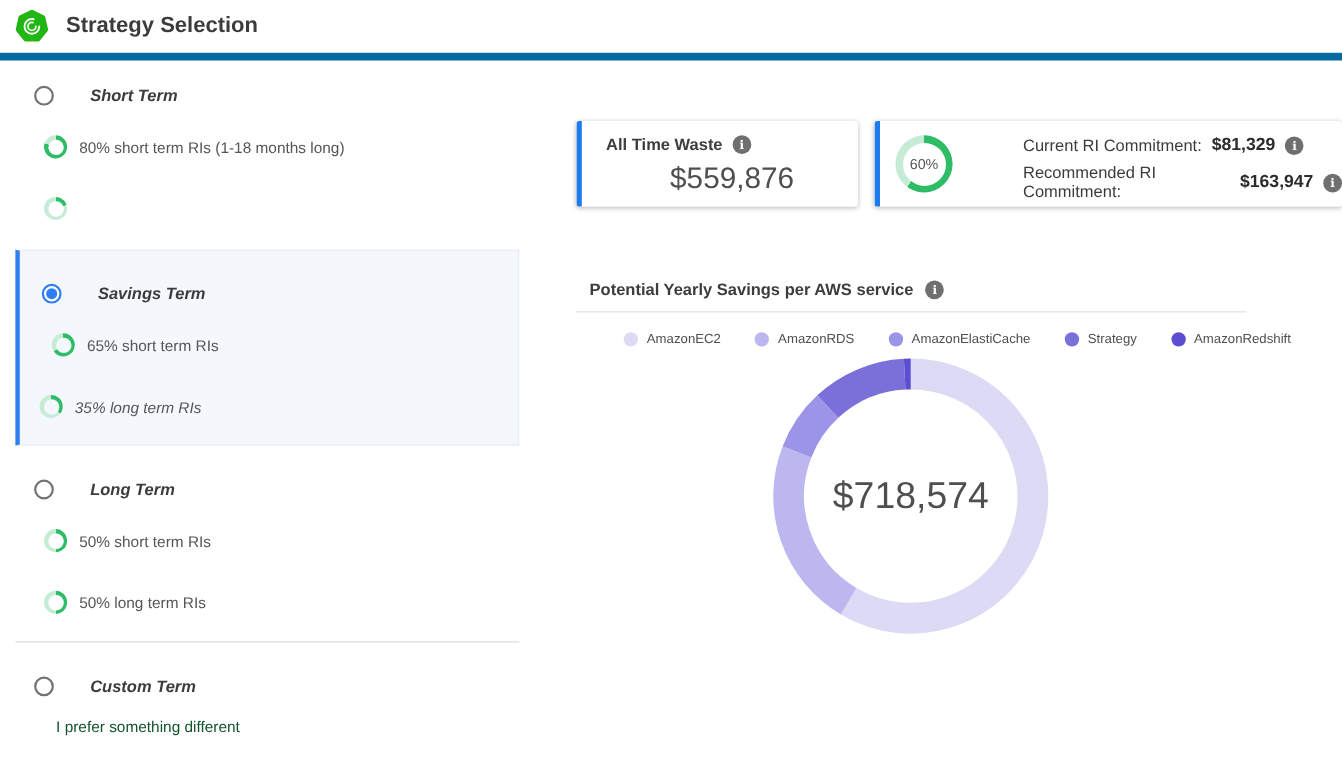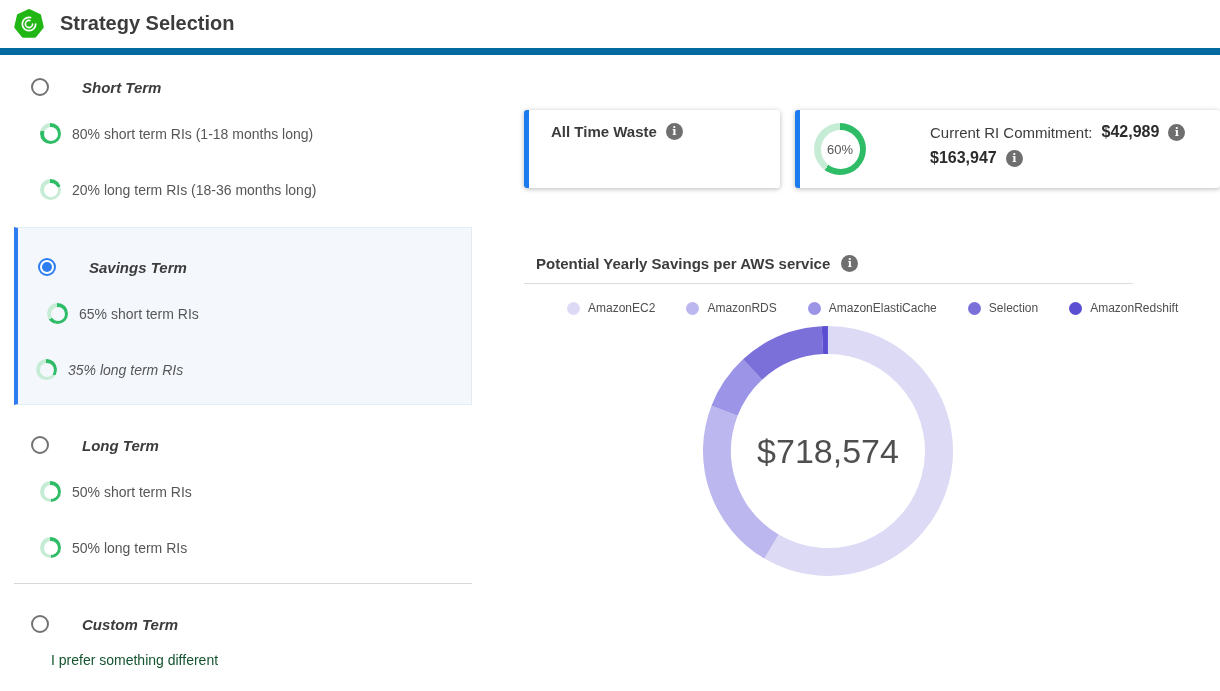--- a/index.html
+++ b/index.html
@@ -79,21 +79,20 @@
 <div class="opt-row" style="left:31px; top:78px;">
   <span class="radio"></span>
   <span class="opt-label">Short Term</span>
 </div>
 <div class="item-row" style="left:40px; top:123px;">
   <span class="ring" style="background: conic-gradient(rgb(47, 188, 102) 0deg, rgb(47, 188, 102) 80%, rgb(199, 236, 214) 80%, rgb(199, 236, 214) 100%);"></span>
   <span class="item-label">80% short term RIs (1-18 months long)</span>
 </div>
 <div class="item-row" style="left:40px; top:179px;">
   <span class="ring" style="background: conic-gradient(rgb(47, 188, 102) 0deg, rgb(47, 188, 102) 20%, rgb(199, 236, 214) 20%, rgb(199, 236, 214) 100%);"></span>
-  <span class="item-label">20% long term RIs (18-36 months long)</span>
 </div>
 
 <div class="panel">
   <div class="opt-row" style="left:20px; top:30px;">
     <span class="radio checked"></span>
     <span class="opt-label">Savings Term</span>
   </div>
   <div class="item-row" style="left:29px; top:75px;">
     <span class="ring" style="background: conic-gradient(rgb(47, 188, 102) 0deg, rgb(47, 188, 102) 65%, rgb(199, 236, 214) 65%, rgb(199, 236, 214) 100%);"></span>
     <span class="item-label">65% short term RIs</span>
@@ -123,33 +122,35 @@
   <span class="radio"></span>
   <span class="opt-label">Custom Term</span>
 </div>
 <div class="custom-desc">I prefer something different</div>
 
 <div class="card card-waste">
   <div class="card-label">
     <span>All Time Waste</span>
     <span class="info">i</span>
   </div>
+  <div class="card-value">$559,876</div>
 </div>
 
 <div class="card card-commit">
   <div class="ring-lg" style="background: conic-gradient(rgb(47, 188, 102) 0deg, rgb(47, 188, 102) 60%, rgb(199, 236, 214) 60%, rgb(199, 236, 214) 100%);">
     <span class="ring-lg-label">60%</span>
   </div>
   <div class="commit-lines">
     <div class="commit-row">
       <span>Current RI Commitment:</span>
-      <span class="commit-value">$42,989</span>
+      <span class="commit-value">$81,329</span>
       <span class="info">i</span>
     </div>
     <div class="commit-row">
+      <span>Recommended RI Commitment:</span>
       <span class="commit-value">$163,947</span>
       <span class="info">i</span>
     </div>
   </div>
 </div>
 
 <div class="chart-title-row">
   <span>Potential Yearly Savings per AWS service</span>
   <span class="info">i</span>
 </div>
@@ -163,21 +164,21 @@
   <div class="legend-item">
     <span class="legend-dot" style="background: rgb(188, 183, 238);"></span>
     <span>AmazonRDS</span>
   </div>
   <div class="legend-item">
     <span class="legend-dot" style="background: rgb(156, 148, 230);"></span>
     <span>AmazonElastiCache</span>
   </div>
   <div class="legend-item">
     <span class="legend-dot" style="background: rgb(123, 112, 218);"></span>
-    <span>Selection</span>
+    <span>Strategy</span>
   </div>
   <div class="legend-item">
     <span class="legend-dot" style="background: rgb(91, 78, 210);"></span>
     <span>AmazonRedshift</span>
   </div>
 </div>
 
 <div class="donut-wrap">
   <svg id="donut-svg" width="260" height="260" viewBox="0 0 260 260">
       <path d="M 130 19 A 111 111 0 1 1 73.49640285170884 225.54236499743777" fill="none" stroke="#dcdaf5" stroke-width="28"></path>

